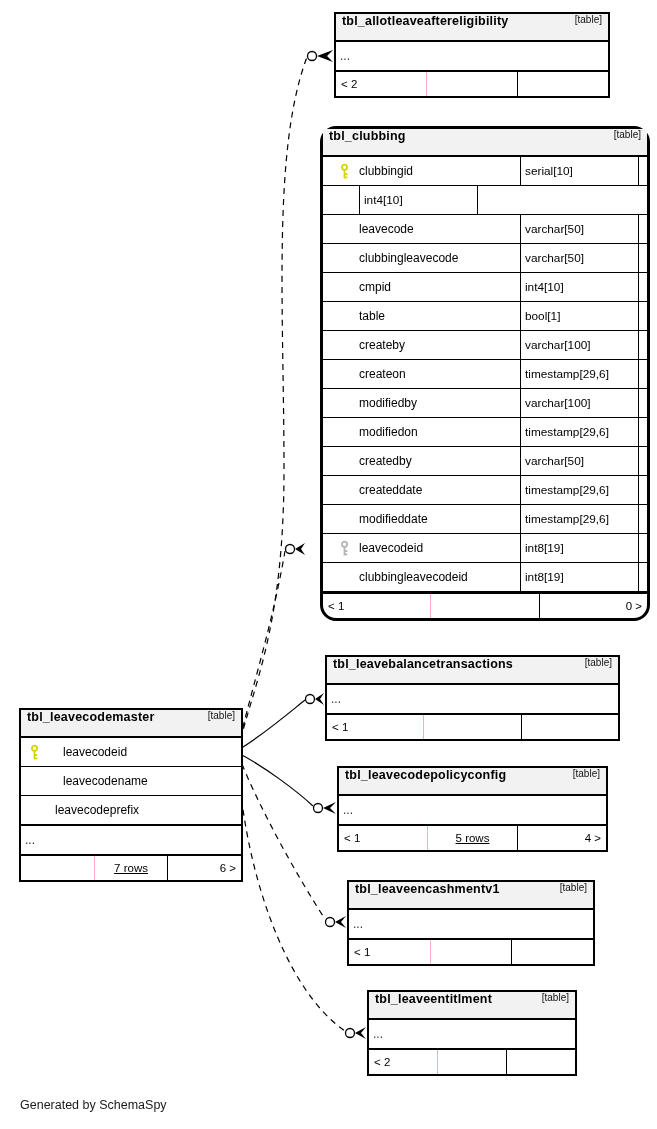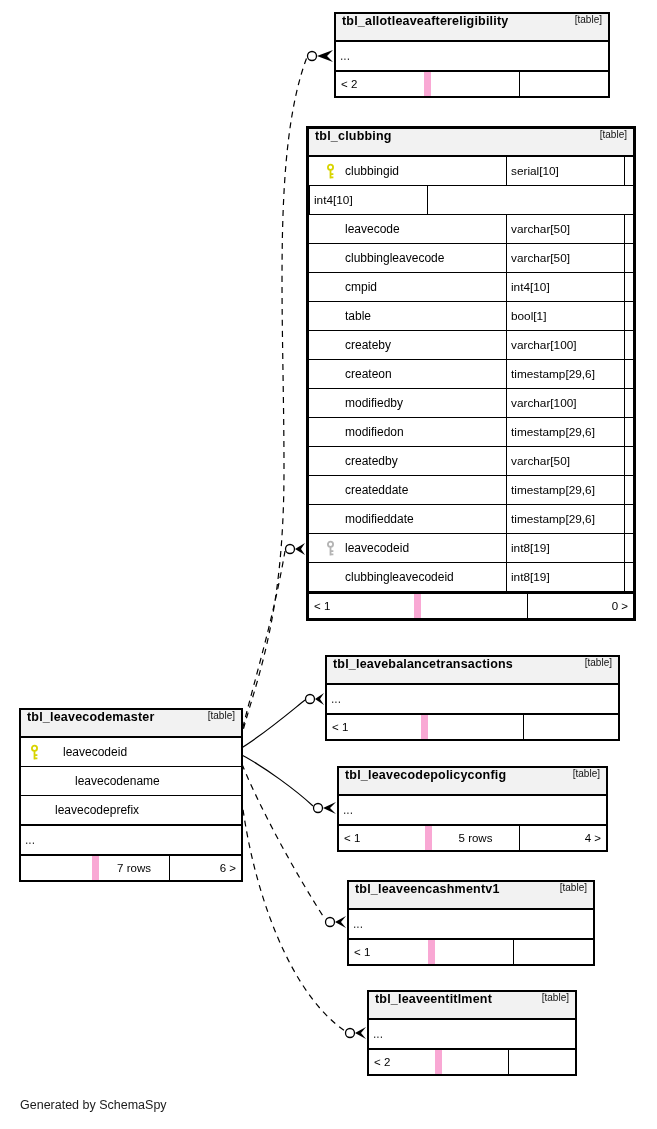--- a/index.html
+++ b/index.html
@@ -11,27 +11,27 @@
   .tbl.focus{border-width:3px;}
   .tbl-header{background:var(--header-bg,#f2f2f2);border-bottom:2px solid #000;height:26px;
               display:flex;align-items:flex-start;justify-content:space-between;padding:0 6px;}
   .tname{font-weight:bold;font-size:12.5px;letter-spacing:.2px;}
   .ttag{font-size:10px;color:#111;}
   .row{display:flex;align-items:center;height:28px;border-bottom:1px solid #000;}
   .row:last-of-type{border-bottom:none;}
   .cell{display:flex;align-items:center;height:100%;box-sizing:border-box;}
   .cell.name{flex:1 1 auto;padding-left:16px;}
   .keyspot{display:inline-flex;width:20px;justify-content:flex-start;align-items:center;}
-  .cell.type{width:118px;border-left:1px solid #000;padding-left:4px;font-size:11.8px;}
+  .cell.type{width:118px;border-left:1px solid #000;padding-left:4px;font-size:11.8px;margin-left:36px;}
   .cell.pad{width:9px;border-left:1px solid #000;}
   .ellipsis-row{display:flex;align-items:center;height:28px;padding-left:4px;color:#333;
                 border-bottom:none;}
   .tbl-footer{display:flex;border-top:2px solid #000;height:24px;font-size:11.5px;}
   .fcell{flex:1 1 0;display:flex;align-items:center;padding:0 5px;box-sizing:border-box;}
-  .fcell.c{justify-content:center;border-left:7px solid #f9a8d4;}
+  .fcell.c{justify-content:center;border-left:1px solid #f9a8d4;text-decoration:underline;}
   .fcell.r{justify-content:flex-end;border-left:1px solid #000;}
   .center-col .row .cell.name{justify-content:flex-start;padding-left:8px;}
   .footer-note{position:absolute;left:20px;top:1098px;font-size:12.5px;color:#1a1a1a;z-index:2;}
   .wire{stroke:var(--line,#000);stroke-width:1.2;fill:none;}
   .wire.dashed{stroke-dasharray:6,5;}
   .node-circle{fill:#fff;stroke:var(--line,#000);stroke-width:1.3;}
   .crow{fill:var(--line,#000);stroke:none;}
   .keyicon{flex:0 0 auto;}
 </style>
 </head>
@@ -85,21 +85,21 @@
       <span class="ttag">[table]</span>
     </div>
     <div class="ellipsis-row">...</div>
     <div class="tbl-footer">
       <span class="fcell">&lt; 2</span>
       <span class="fcell c"></span>
       <span class="fcell r"></span>
     </div>
   </div>
 
-  <div class="tbl focus" style="left:306px;top:126px;width:324px;">
+  <div class="tbl focus" style="left:320px;top:126px;width:324px;border-radius:16px;">
     <div class="tbl-header">
       <span class="tname">tbl_clubbing</span>
       <span class="ttag">[table]</span>
     </div>
 
     <div class="row">
       <span class="cell name">
           <span class="keyspot">
             <svg class="keyicon" width="11" height="17" viewBox="0 0 11 17">
               <circle cx="5.5" cy="4.2" r="2.6" fill="none" style="stroke:var(--primary-key)" stroke-width="1.8"></circle>
@@ -244,21 +244,21 @@
               <circle cx="5.5" cy="4.2" r="2.6" fill="none" style="stroke:var(--primary-key)" stroke-width="1.8"></circle>
               <path d="M5.5 6.8 V15.5 M5.5 11.2 H8.4 M5.5 14.4 H8.4" style="stroke:var(--primary-key)" stroke-width="1.8" fill="none"></path>
             </svg>
           </span>
           <span style="margin-left:14px">leavecodeid</span>
         </span>
     </div>
     <div class="row">
       <span class="cell name">
           <span class="keyspot"></span>
-          <span style="margin-left:26px">leavecodename</span>
+          <span style="margin-left:14px">leavecodename</span>
         </span>
     </div>
     <div class="row">
       <span class="cell name">
           <span class="keyspot"></span>
           <span style="margin-left:6px">leavecodeprefix</span>
         </span>
     </div>
     <div class="ellipsis-row" style="border-top:1px solid #000;">...</div>
     <div class="tbl-footer">

